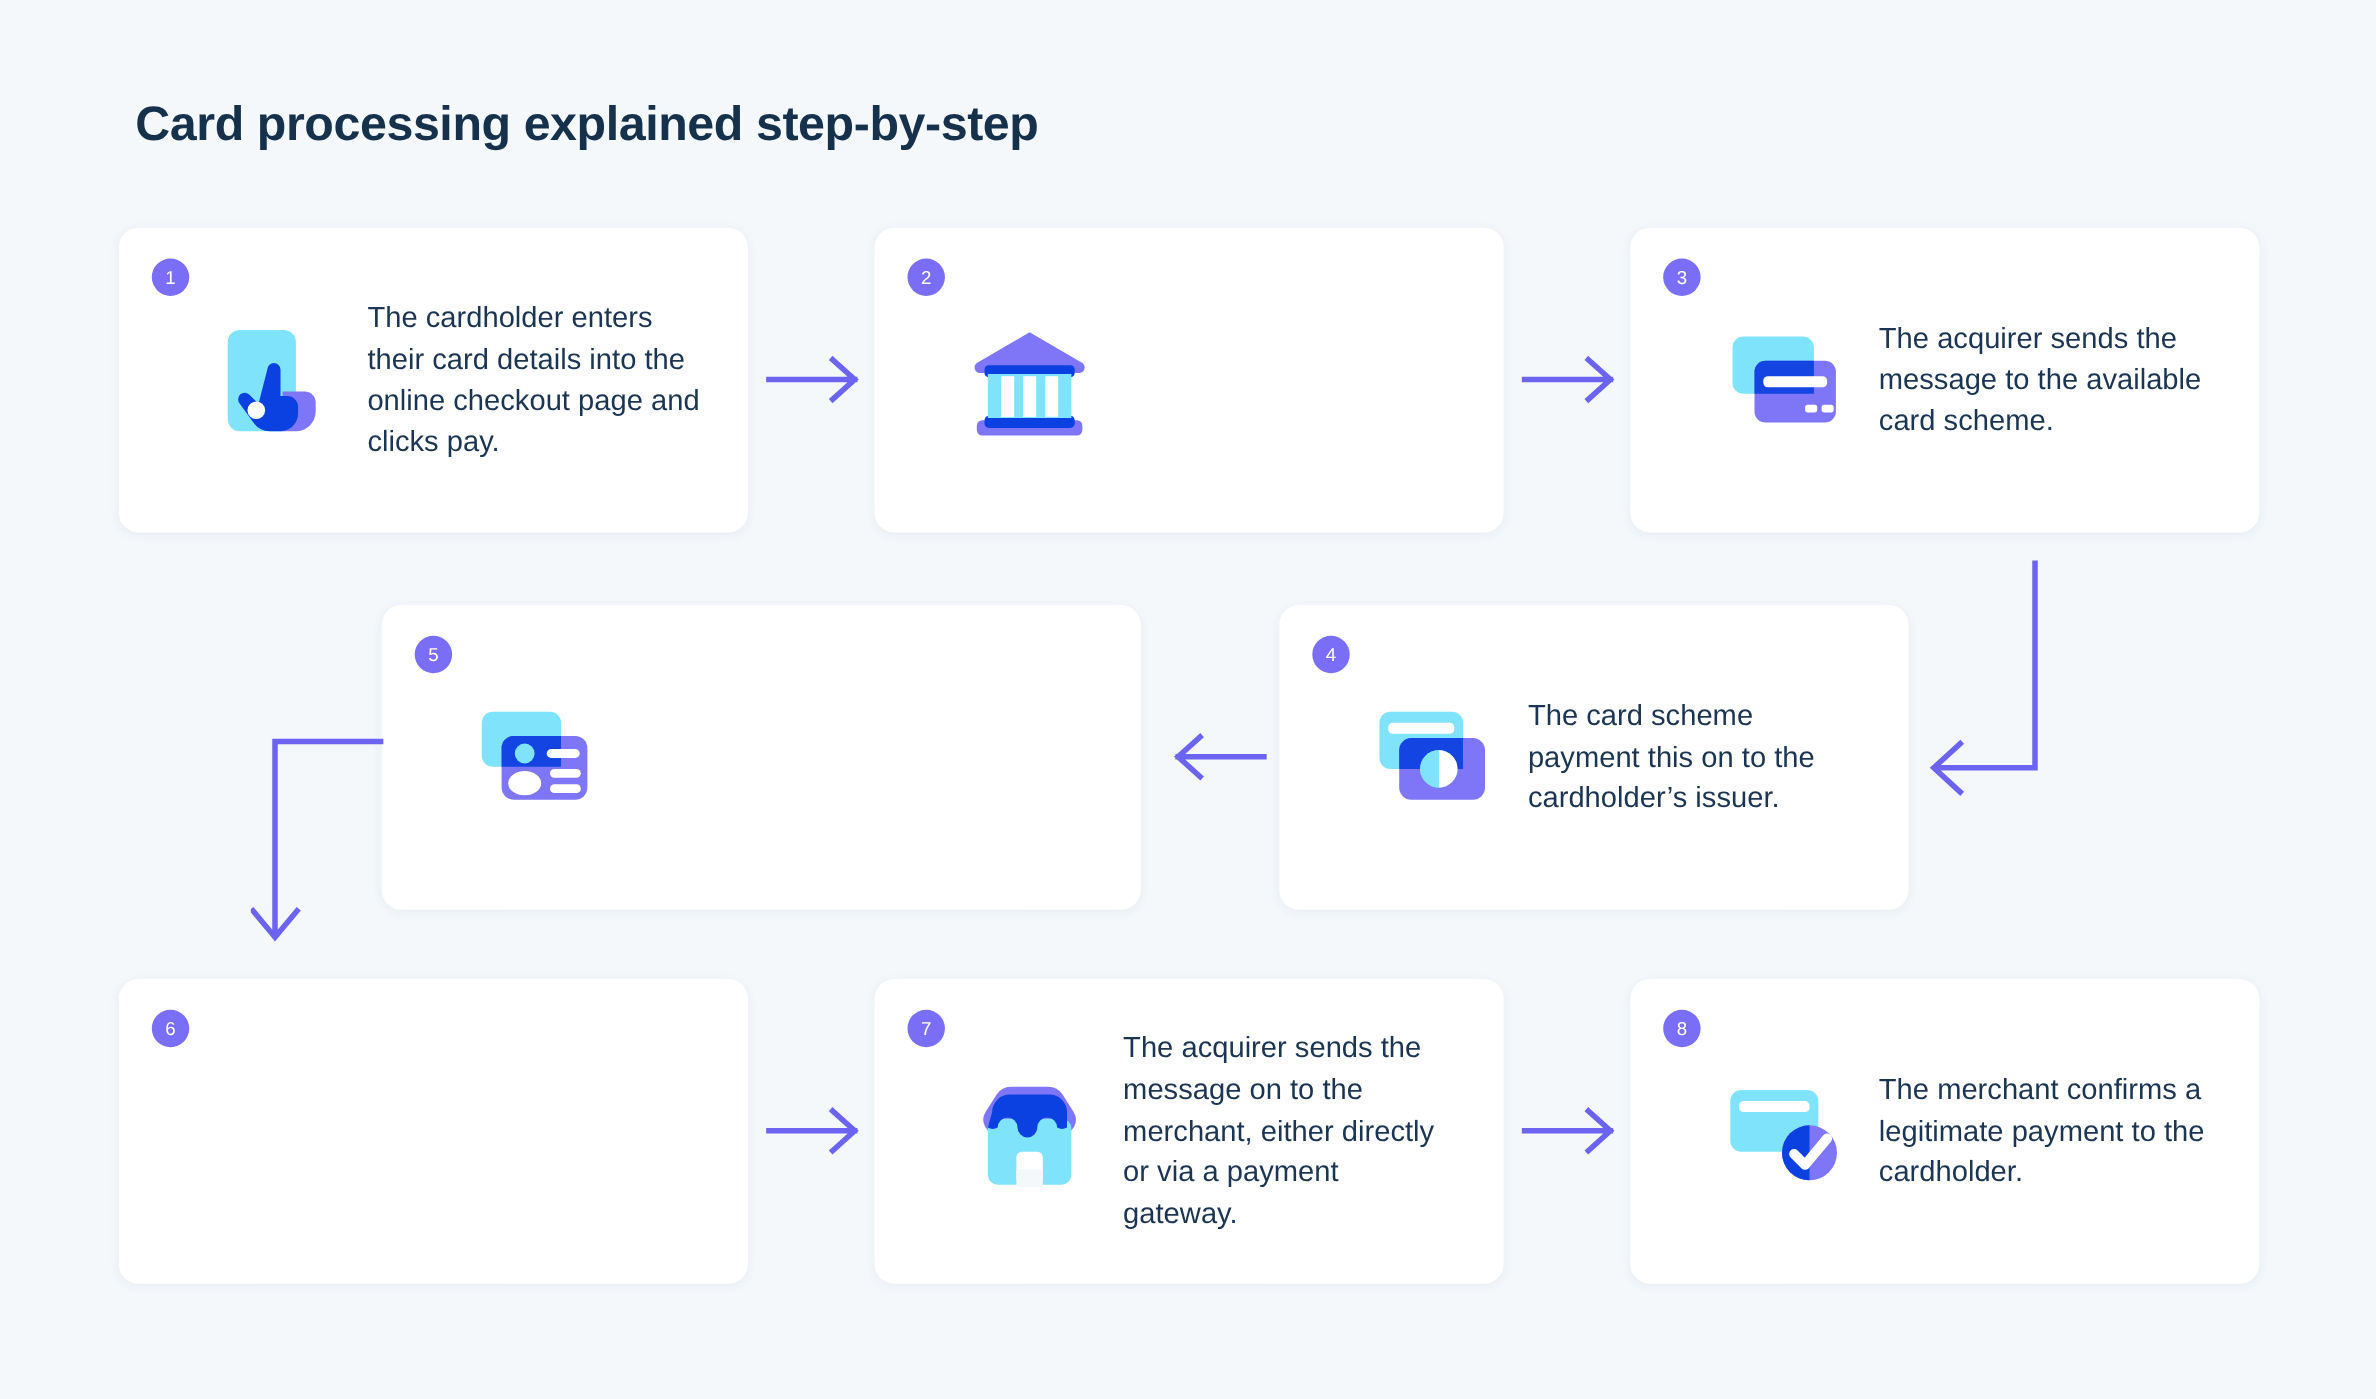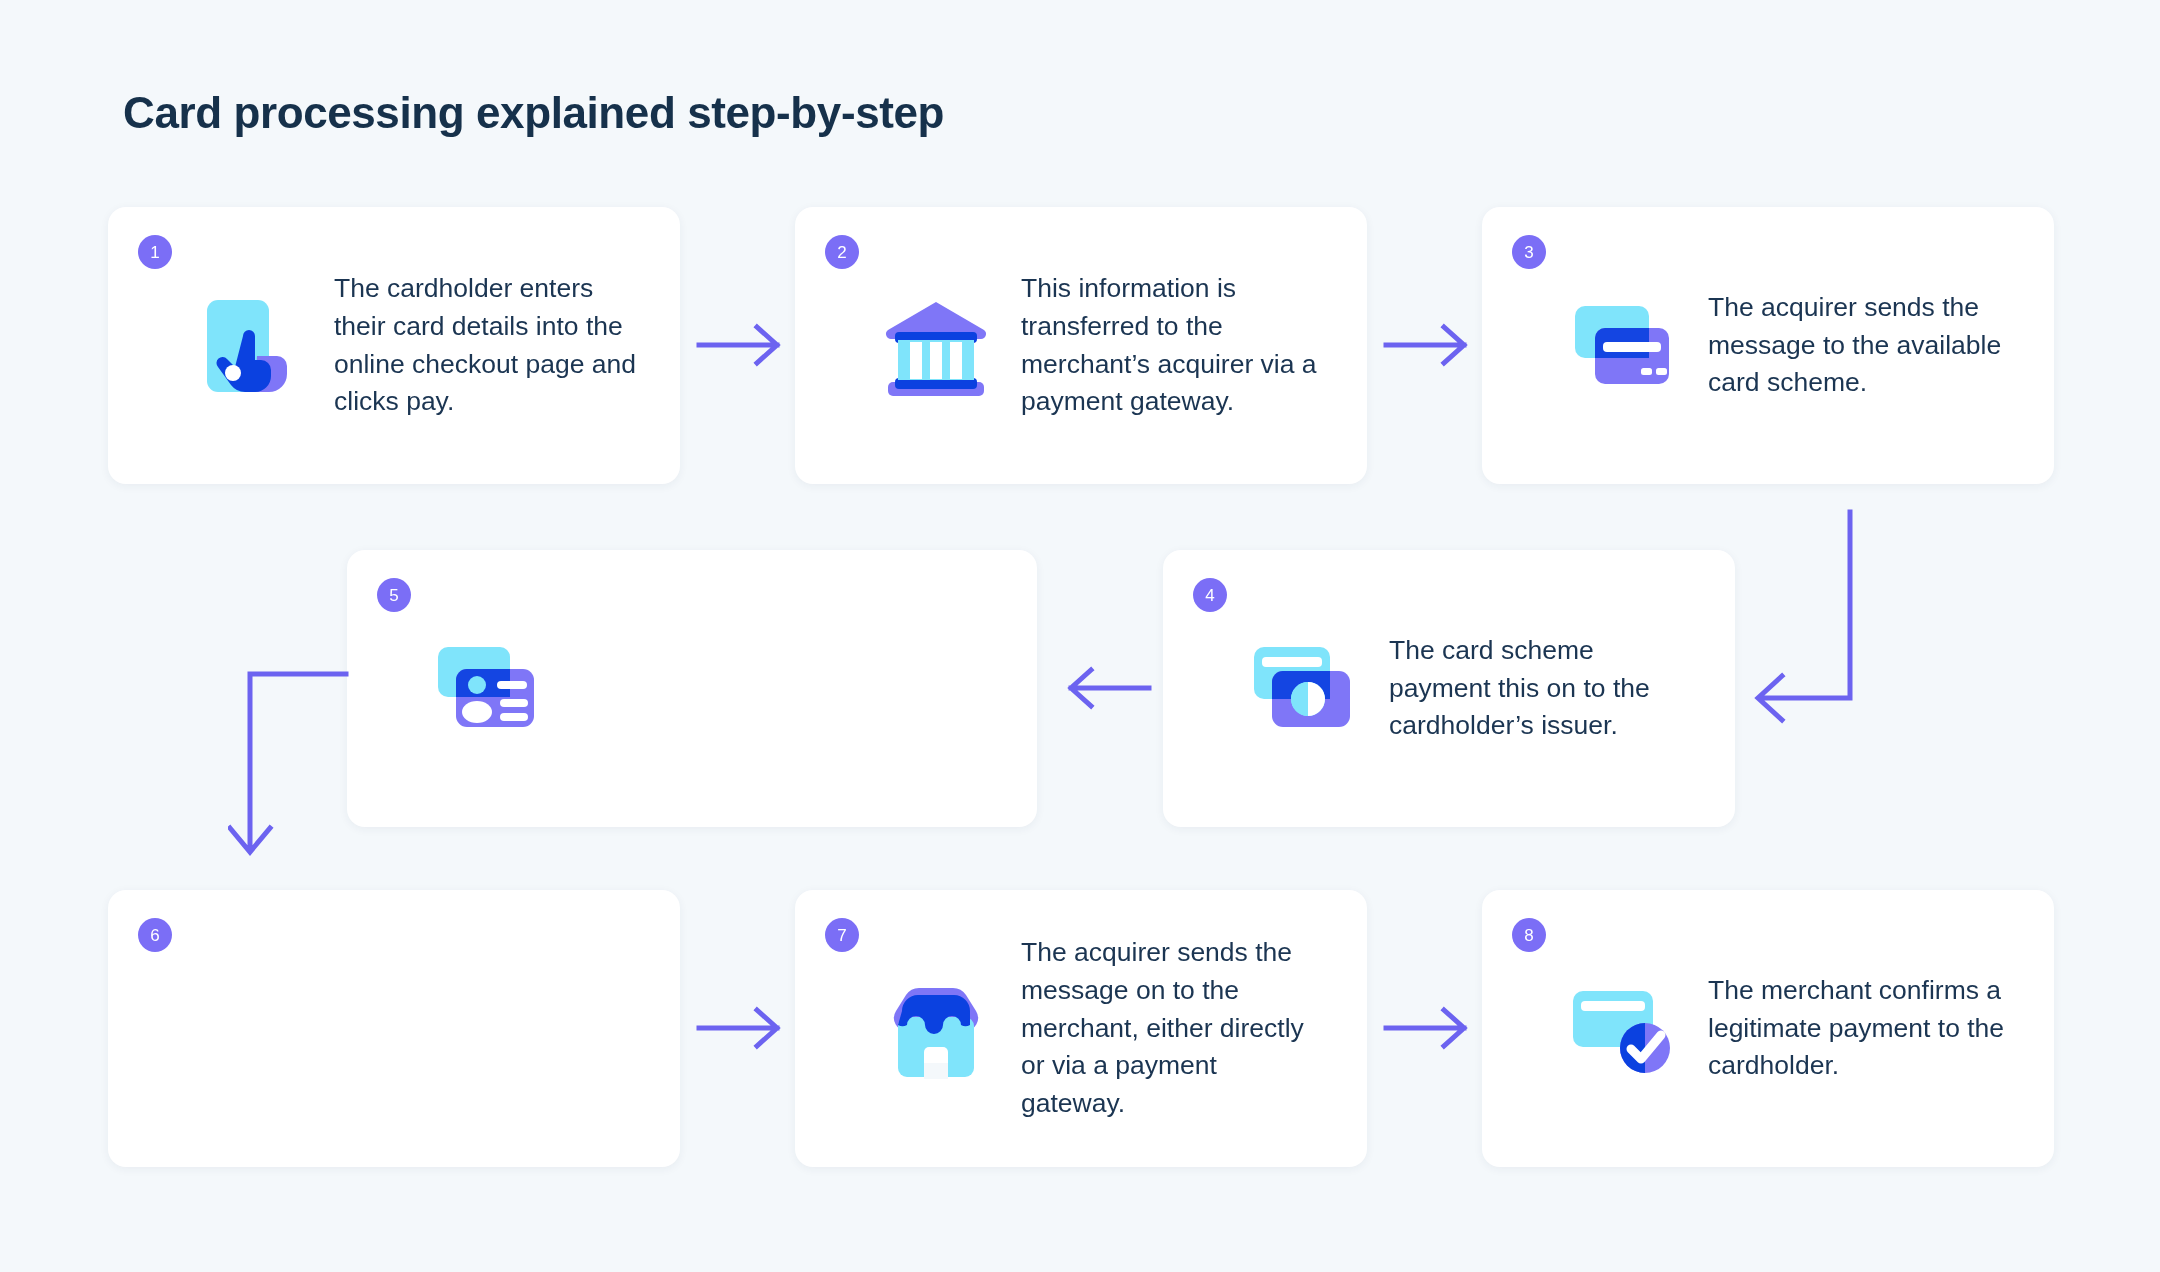--- a/index.html
+++ b/index.html
@@ -129,21 +129,20 @@
           <path d="M56 12 L104 40 a5 5 0 0 1 -3 9 H11 a5 5 0 0 1 -3 -9 Z" fill="#7f76f7"></path>
           <rect x="8" y="92" width="96" height="14" rx="5" fill="#7f76f7"></rect>
           <rect x="15" y="42" width="82" height="11" rx="4" fill="#0b41e0"></rect>
           <rect x="15" y="88" width="82" height="11" rx="4" fill="#0b41e0"></rect>
           <rect x="18" y="50" width="76" height="40" fill="#7fe4fb"></rect>
           <rect x="30" y="52" width="12" height="37" fill="#ffffff"></rect>
           <rect x="50" y="52" width="12" height="37" fill="#ffffff"></rect>
           <rect x="70" y="52" width="12" height="37" fill="#ffffff"></rect>
         </svg>
       </div>
-      <div class="card-text">This information is transferred to the merchant’s acquirer via a payment gateway.</div>
     </div>
   </div>
 
   <div class="card" id="card3">
     <div class="badge">3</div>
     <div class="card-inner">
       <div class="icon-wrap">
         <svg width="112" height="112" viewBox="0 0 112 112">
           <rect x="8" y="16" width="74" height="52" rx="10" fill="#7fe4fb"></rect>
           <rect x="28" y="38" width="74" height="56" rx="10" fill="#7f76f7"></rect>

